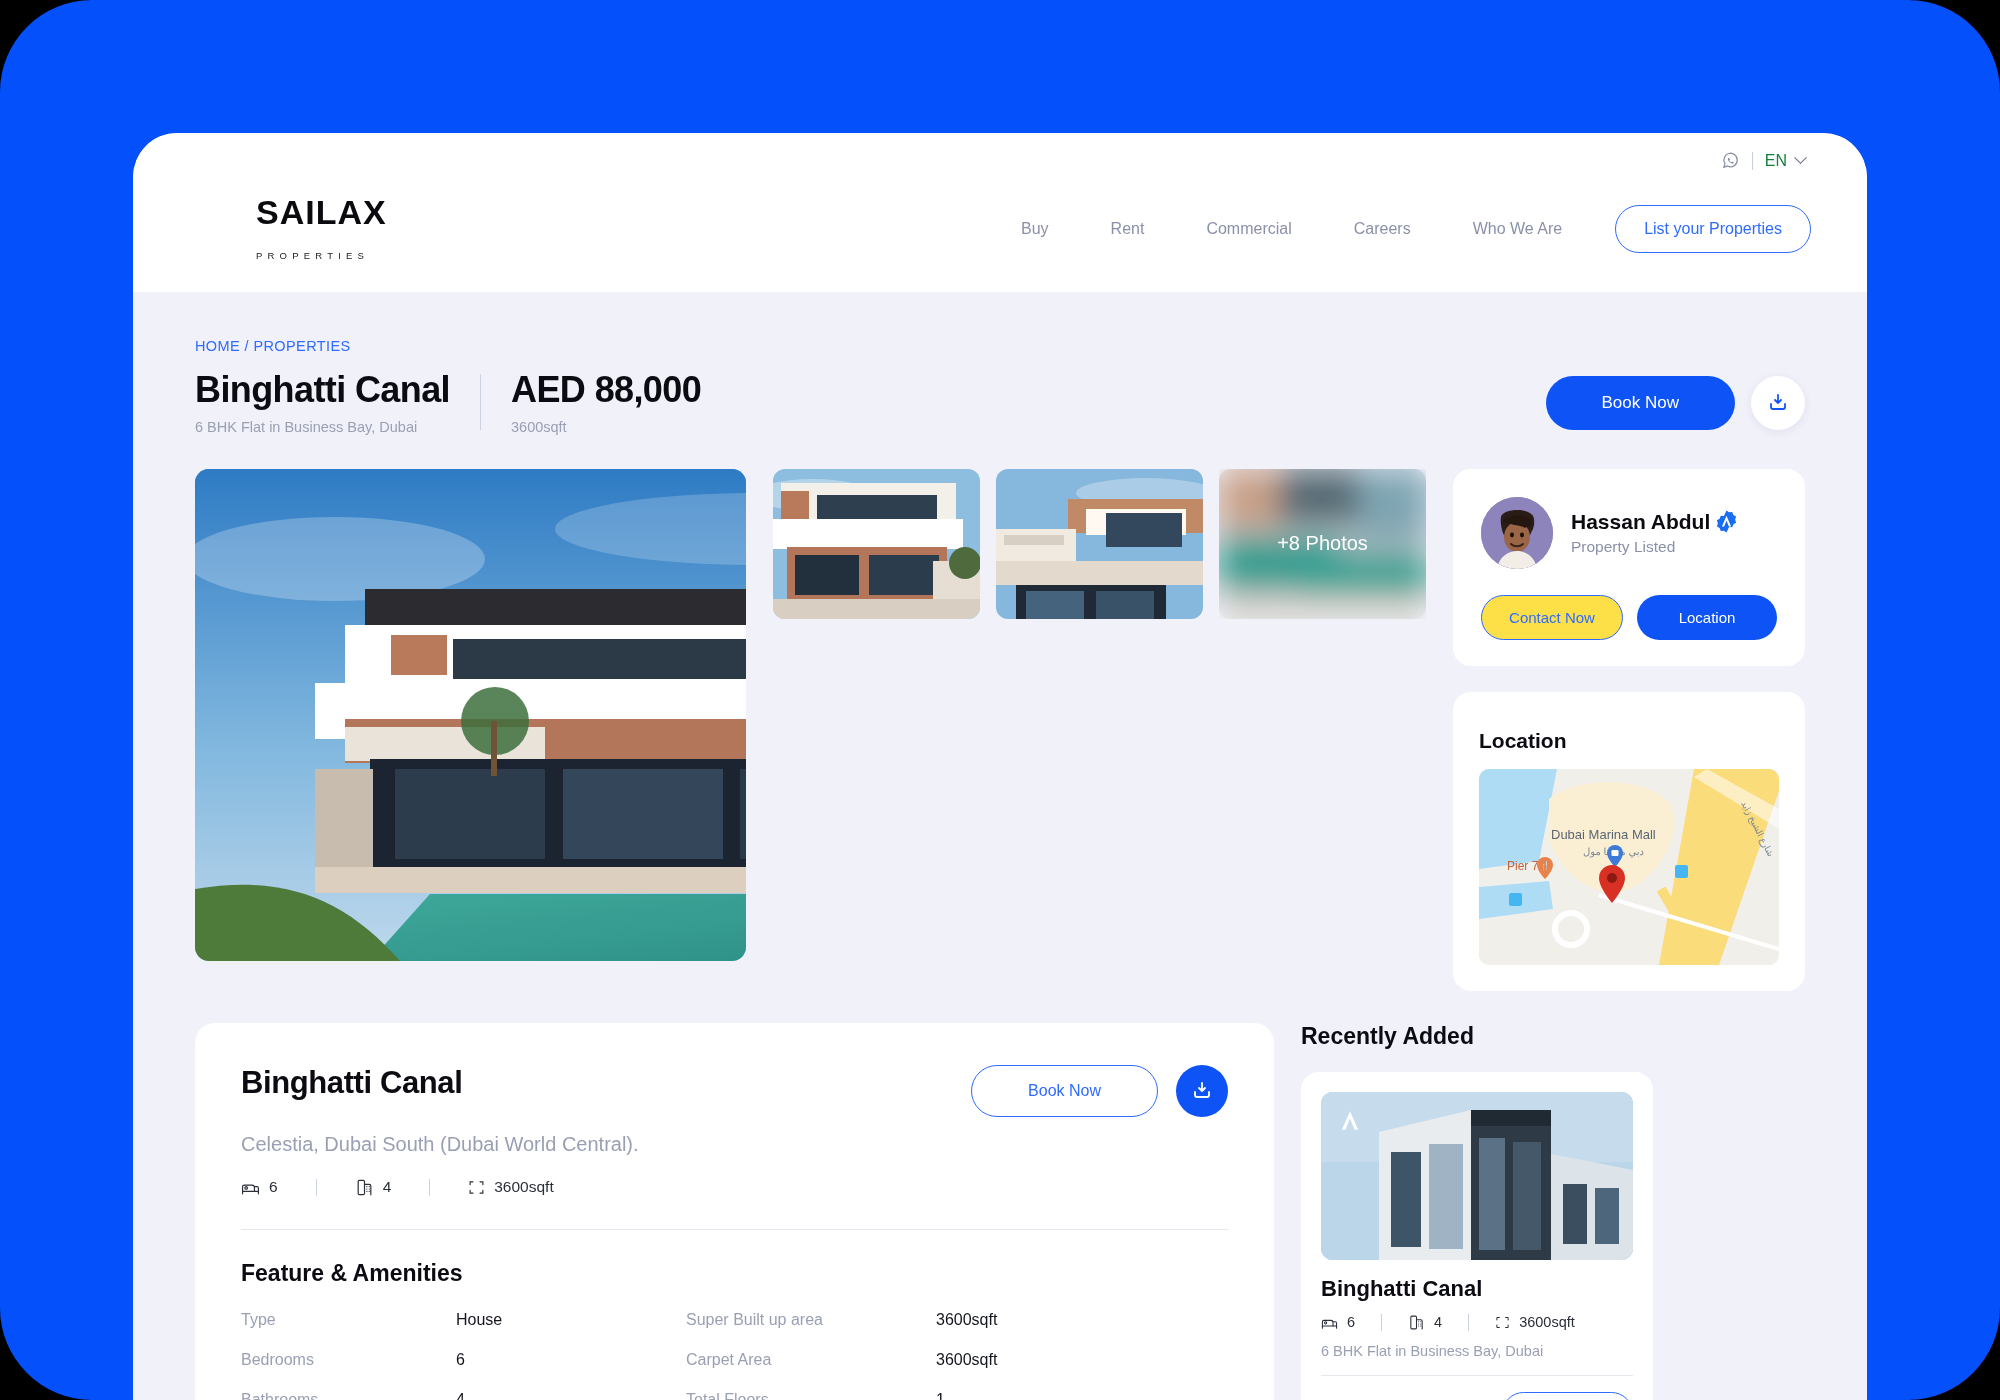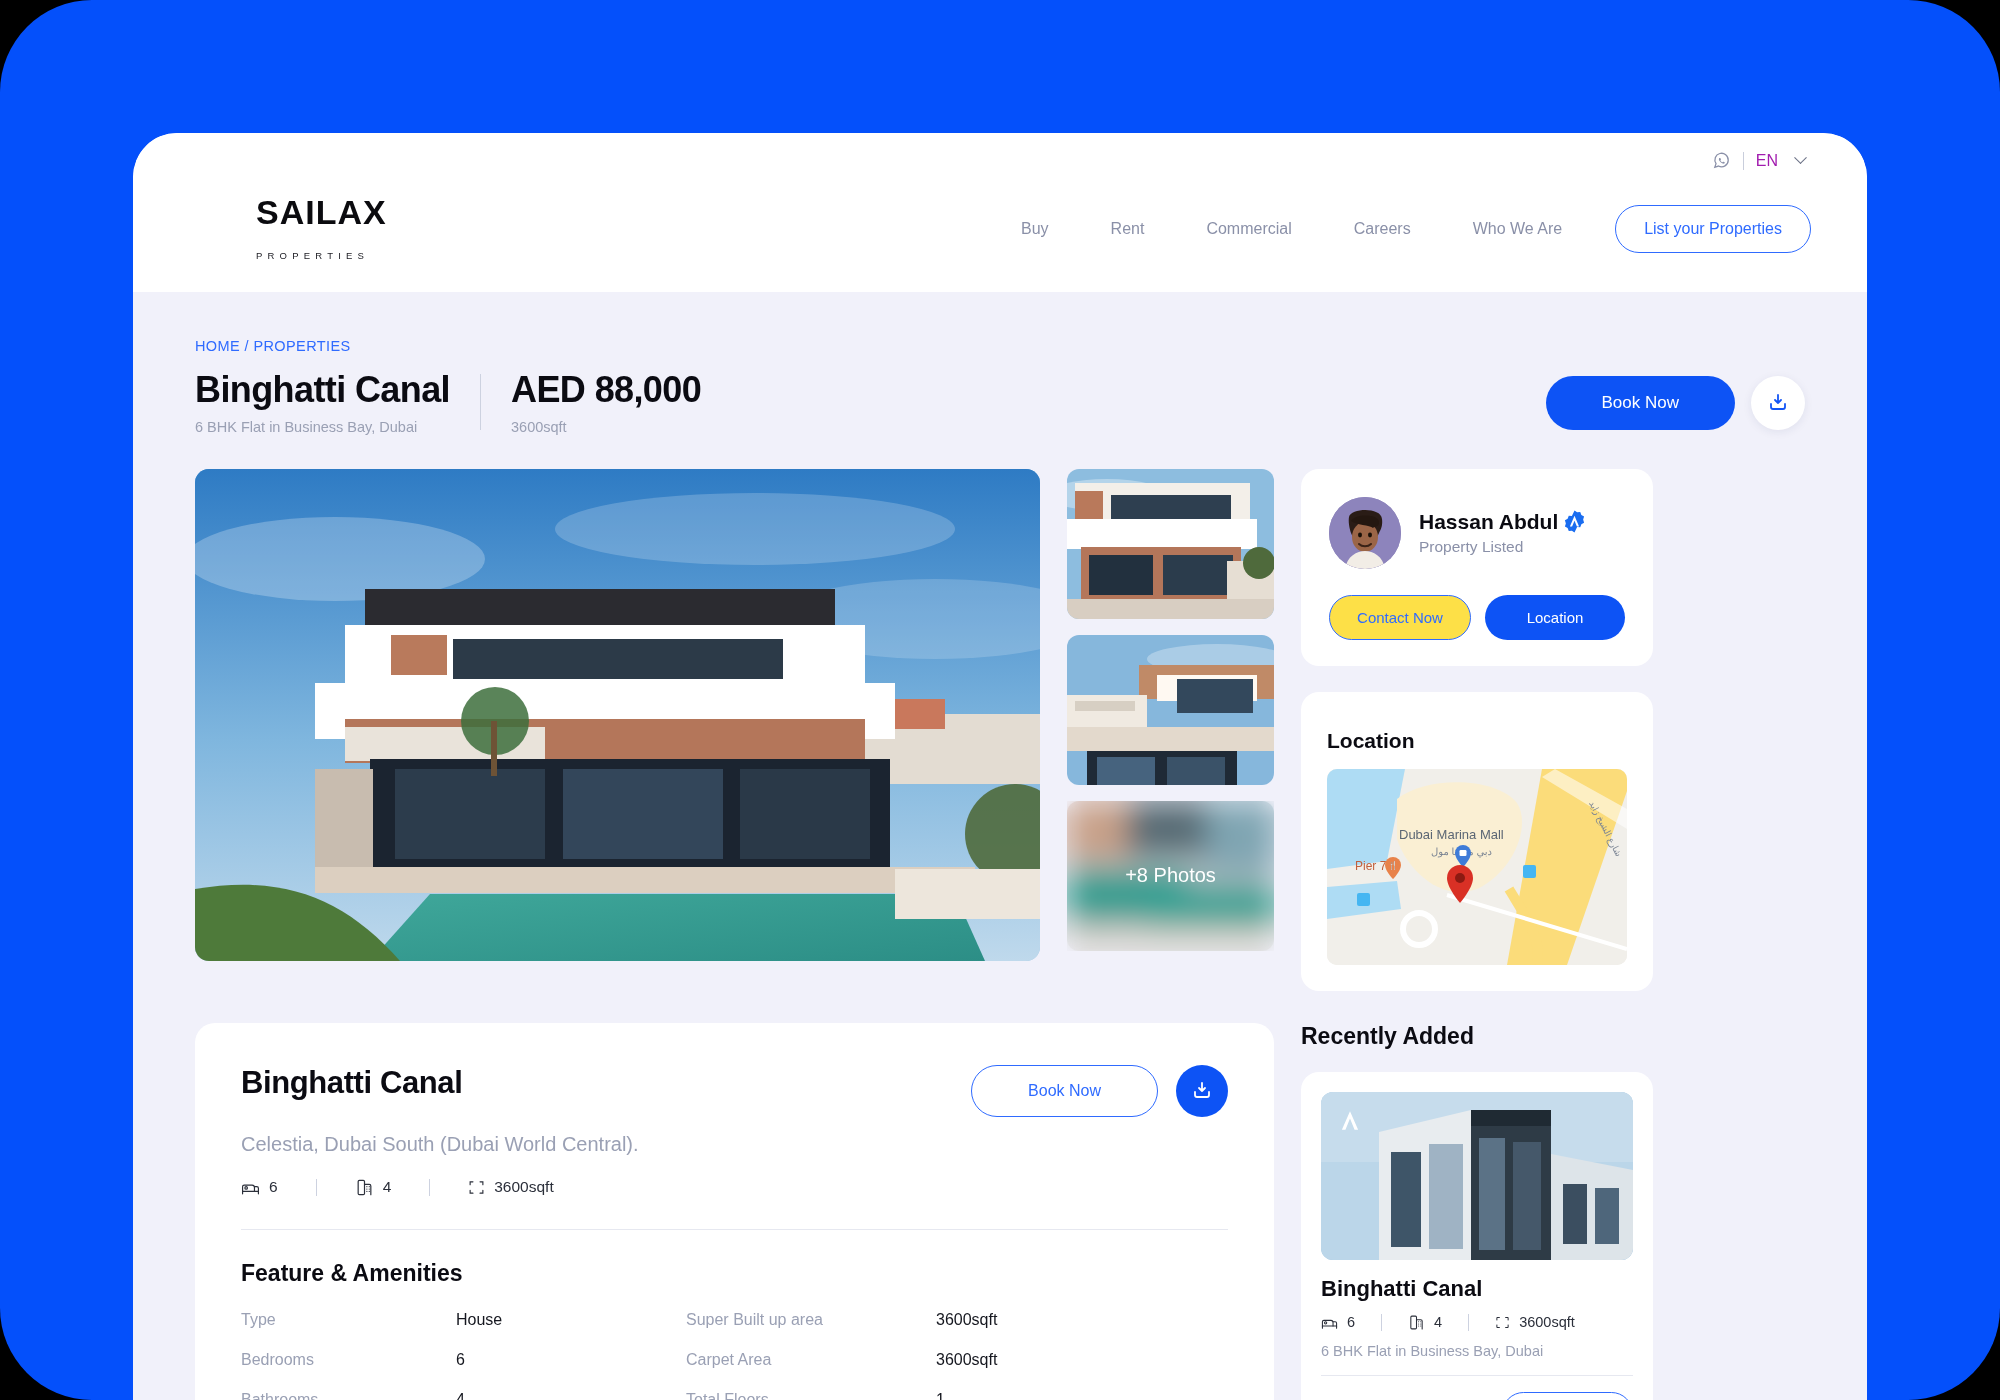--- a/index.html
+++ b/index.html
@@ -31,21 +31,21 @@
     position: relative;
     border-top-left-radius: 44px;
     border-top-right-radius: 44px;
   }
   .utility {
     position: absolute; top: 18px; right: 62px;
     display: flex; align-items: center; gap: 12px;
     color: #8A90A8; font-size: 16px;
   }
   .utility .sep { width: 1px; height: 18px; background: #C9CEDC; }
-  .lang { display: flex; align-items: center; gap: 18px; color: #a21caf; font-size: 16px; }
+  .lang { display: flex; align-items: center; gap: 9px; color: #15803d; font-size: 16px; }
   .chev { width: 9px; height: 9px; border-right: 1.6px solid #6B7186; border-bottom: 1.6px solid #6B7186;
           transform: rotate(45deg) translate(-2px,-2px); }
 
   .logo { position: absolute; left: 123px; top: 62px; }
   .logo .mark {
     font-size: 34px; font-weight: 700; letter-spacing: 1px; color: #0B0B0F;
     line-height: 1; font-family: "Liberation Sans", sans-serif;
   }
   .logo .sub {
     font-size: 9.5px; letter-spacing: 5.2px; color: #1B1B22; margin-top: 21px;
@@ -81,21 +81,21 @@
     display: flex; align-items: center; justify-content: center; cursor: pointer;
     box-shadow: 0 2px 10px rgba(30,40,90,.08);
   }
 
   
   .gallery { display: flex; gap: 27px; margin-top: 34px; align-items: flex-start; }
   .hero {
     width: 845px; height: 492px; border-radius: 14px; overflow: hidden; position: relative;
     background: linear-gradient(#4E9BD6, #9FC9E6);
   }
-  .thumbcol { display: flex; flex-direction: column; gap: 16px; }
+  .thumbcol { display: flex; flex-direction: row; gap: 16px; }
   .thumb { width: 207px; height: 150px; border-radius: 12px; overflow: hidden; position: relative; }
   .thumb.more { cursor: pointer; }
   .thumb.more .veil {
     position: absolute; inset: 0; display: flex; align-items: center; justify-content: center;
     color: #fff; font-size: 20px; backdrop-filter: blur(6px);
   }
 
   .rail { width: 352px; display: flex; flex-direction: column; gap: 26px; }
   .card { background: #fff; border-radius: 18px; }
 

